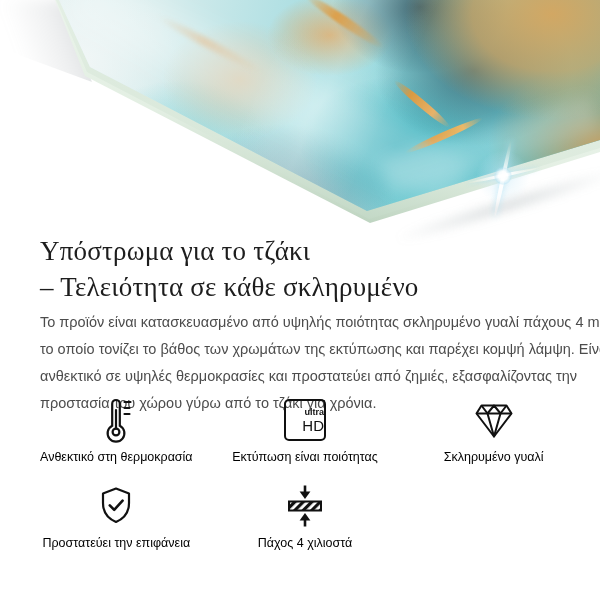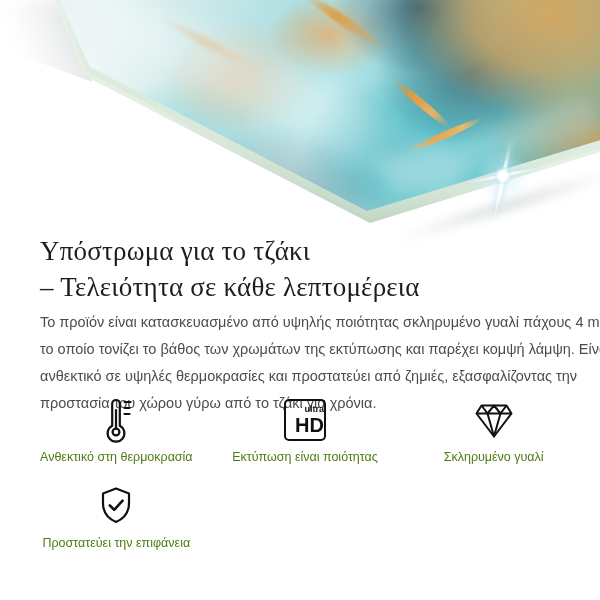--- a/index.html
+++ b/index.html
@@ -74,25 +74,25 @@
   .heading span{display:block;}
   .body-text{position:absolute;left:40px;top:309px;margin:0;
     font-size:14.5px;line-height:27px;color:#4c4c4c;}
   .body-text span{display:block;white-space:nowrap;}
 
   
   .features{position:absolute;left:22px;top:396px;width:566px;
     display:grid;grid-template-columns:repeat(3,1fr);row-gap:18px;}
   .feature{display:flex;flex-direction:column;align-items:center;}
   .icon-wrap{height:48px;display:flex;align-items:center;justify-content:center;}
-  .feat-label{margin-top:6px;font-size:12.5px;color:#4d7c0f;text-align:center;white-space:nowrap;}
+  .feat-label{margin-top:6px;font-size:12.5px;color:#000000;text-align:center;white-space:nowrap;}
   .uhd-box{width:38px;height:38px;border:2.5px solid #101010;border-radius:5px;
     display:flex;flex-direction:column;align-items:flex-end;justify-content:center;color:#101010;}
   .uhd-top{font-size:9px;font-weight:700;line-height:1;}
-  .uhd-bottom{font-size:20px;font-weight:700;line-height:1;margin-top:1px;}
+  .uhd-bottom{font-size:15px;font-weight:400;line-height:1;margin-top:1px;}
   svg{display:block;}
 </style>
 </head>
 <body>
 
 <div class="canvas">
 
   <section class="hero">
     <div class="shadow-wedge"></div>
     <div class="edge-shadow-l"></div>
@@ -110,21 +110,21 @@
     <div class="sparkle">
       <i class="glow"></i>
       <i class="ray-v"></i>
       <i class="ray-h"></i>
       <i class="core"></i>
     </div>
   </section>
 
   <h1 class="heading">
     <span>Υπόστρωμα για το τζάκι</span>
-    <span>– Τελειότητα σε κάθε λεπτομέρεια</span>
+    <span>– Τελειότητα σε κάθε σκληρυμένο</span>
   </h1>
 
   <p class="body-text">
     <span>Το προϊόν είναι κατασκευασμένο από υψηλής ποιότητας σκληρυμένο γυαλί πάχους 4 mm,</span>
     <span>το οποίο τονίζει το βάθος των χρωμάτων της εκτύπωσης και παρέχει κομψή λάμψη. Είναι</span>
     <span>ανθεκτικό σε υψηλές θερμοκρασίες και προστατεύει από ζημιές, εξασφαλίζοντας την</span>
     <span>προστασία του χώρου γύρω από το τζάκι για χρόνια.</span>
   </p>
 
   <div class="features">
@@ -169,15 +169,33 @@
       <div class="icon-wrap">
         <svg width="40" height="40" viewBox="0 0 40 40" fill="none" stroke="#111" stroke-width="2.2" stroke-linecap="round" stroke-linejoin="round">
           <path d="M20 2.5 L33 7.5 V17 C33 26.5 27.5 32.8 20 36 C12.5 32.8 7 26.5 7 17 V7.5 Z"></path>
           <path d="M13.8 19.4 L18.2 23.8 L26.6 14.6" stroke-width="2.6"></path>
         </svg>
       </div>
       <div class="feat-label">Προστατεύει την επιφάνεια</div>
     </div>
 
 
+    <div class="feature">
+      <div class="icon-wrap">
+        <svg width="40" height="44" viewBox="0 0 40 44">
+          <defs>
+            <pattern id="hatch" width="6" height="6" patternUnits="userSpaceOnUse" patternTransform="rotate(45)">
+              <rect width="6" height="6" fill="#fff"></rect>
+              <rect width="3.2" height="6" fill="#111"></rect>
+            </pattern>
+          </defs>
+          <line x1="20" y1="1.5" x2="20" y2="8.5" stroke="#111" stroke-width="2.6"></line>
+          <polygon points="14.6,7.5 25.4,7.5 20,15" fill="#111"></polygon>
+          <rect x="4" y="17.5" width="32" height="9" fill="url(#hatch)" stroke="#111" stroke-width="2"></rect>
+          <polygon points="14.6,36.5 25.4,36.5 20,29" fill="#111"></polygon>
+          <line x1="20" y1="42.5" x2="20" y2="35.5" stroke="#111" stroke-width="2.6"></line>
+        </svg>
+      </div>
+      <div class="feat-label">Πάχος 4 χιλιοστά</div>
+    </div>
 
   </div>
 </div>
 
 </body></html>

